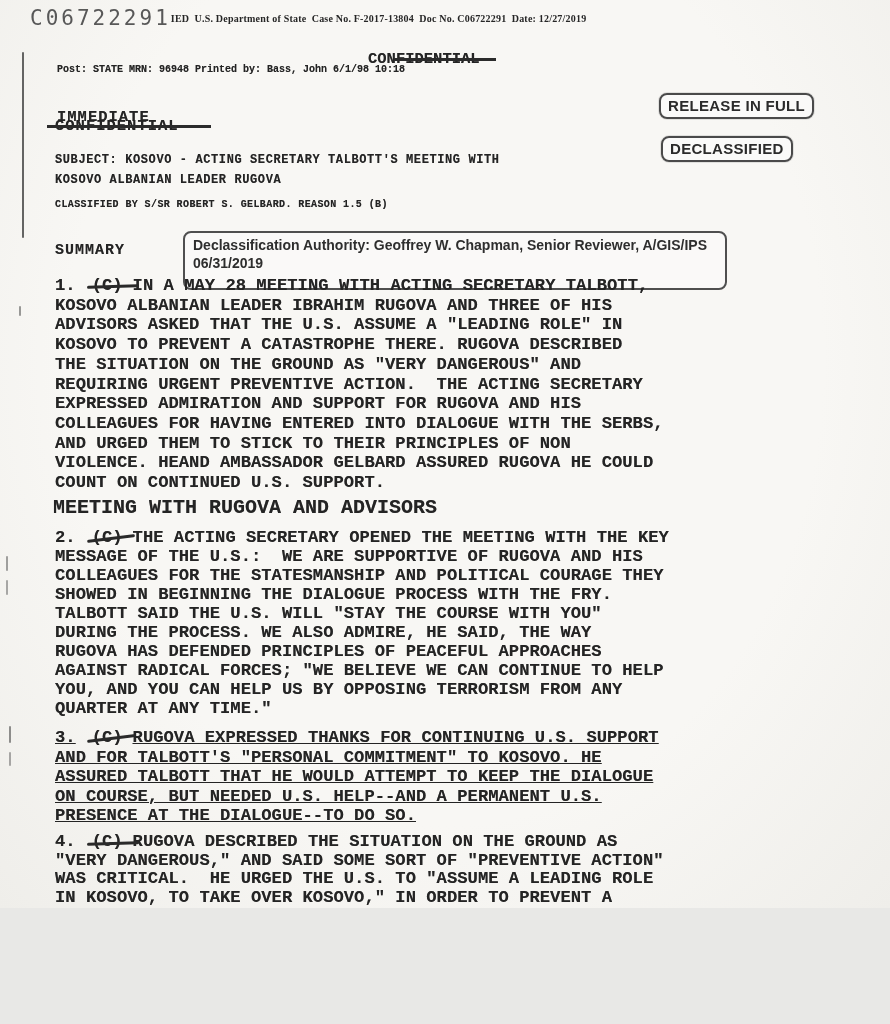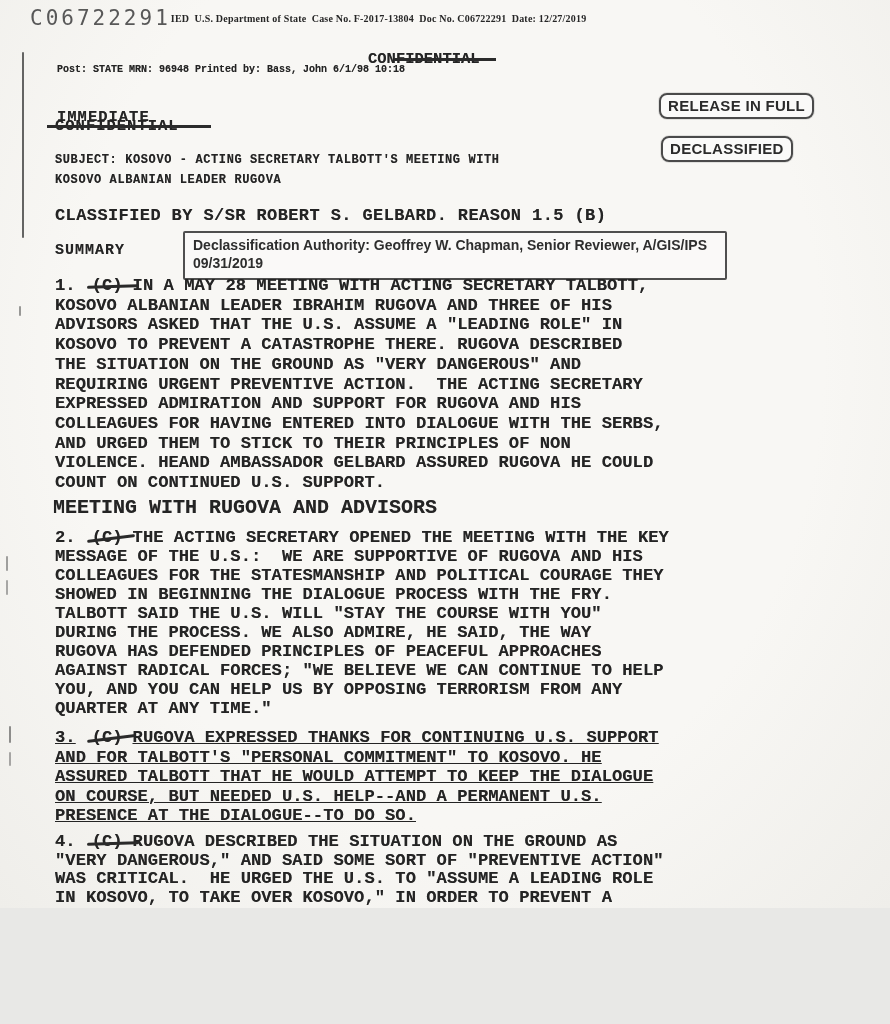--- a/index.html
+++ b/index.html
@@ -24,21 +24,21 @@
     font-size:10px;font-weight:700;color:#262626;letter-spacing:0.2px;
     white-space:pre;
   }
   
   .tw{font-weight:700;text-shadow:0 0 0.4px rgba(20,20,20,0.45);}
   .banner{position:absolute;top:50px;left:368px;font-size:15.5px;}
   .post{position:absolute;top:64px;left:57px;font-size:10px;white-space:pre;}
   .immediate{position:absolute;top:108px;left:57px;font-size:15.5px;letter-spacing:1px;}
   .conf2{position:absolute;top:117px;left:55px;font-size:15.5px;letter-spacing:1px;}
   .subject{position:absolute;top:150px;left:55px;font-size:12px;line-height:20px;white-space:pre-wrap;letter-spacing:0.6px;}
-  .classified{position:absolute;top:206px;left:55px;font-size:17px;letter-spacing:0.4px;}
+  .classified{position:absolute;top:199px;left:55px;font-size:10px;letter-spacing:0.4px;}
   .summary{position:absolute;top:242px;left:55px;font-size:15px;letter-spacing:1px;}
   .heading{position:absolute;top:496px;left:53px;font-size:20px;}
   .para{position:absolute;left:55px;margin:0;font-size:17.2px;white-space:pre-wrap;width:700px;}
   .para .ptext{white-space:pre-wrap;}
   #para1{top:276px;line-height:19.7px;}
   #para2{top:528px;line-height:19px;}
   #para3{top:728px;line-height:19.6px;text-decoration:underline;}
   #para4{top:833px;line-height:18.6px;}
   .pnum{margin-right:16px;}
   
@@ -64,22 +64,22 @@
     font-weight:700;font-size:15px;color:#2b2b2b;letter-spacing:0.3px;
     border:2px solid #4a4a4a;border-radius:8px;
     padding:2px 7px 3px 7px;background:rgba(252,252,251,0.6);
     box-shadow:0 0 0 1px rgba(60,60,60,0.12);
     white-space:nowrap;
   }
   #stamp-release{top:93px;left:659px;}
   #stamp-declassified{top:136px;left:661px;}
   .declass-box{
     position:absolute;top:231px;left:183px;width:524px;
-    border:2px solid #4f4f4f;border-radius:2px;
-    padding:3px 8px 6px 8px;background:rgba(252,252,251,0.55);
+    border:2px solid #4f4f4f;border-radius:8px;
+    padding:3px 8px 16px 8px;background:rgba(252,252,251,0.55);
     font-family:"Liberation Sans", sans-serif;
     font-weight:700;font-size:14px;line-height:18px;color:#2e2e2e;
   }
   
   .artifact{position:absolute;background:#4a4a4a;border-radius:1px;}
   #art-margin-line{left:22px;top:52px;width:2px;height:186px;opacity:0.85;}
   #art-tick-1{left:19px;top:306px;width:2px;height:10px;opacity:0.55;}
   #art-tick-2{left:6px;top:556px;width:2px;height:15px;opacity:0.5;}
   #art-tick-3{left:6px;top:580px;width:2px;height:15px;opacity:0.45;}
   #art-tick-4{left:9px;top:726px;width:2px;height:17px;opacity:0.6;}
@@ -115,21 +115,21 @@
   <div class="stamp" id="stamp-release">RELEASE IN FULL</div>
   <div class="stamp" id="stamp-declassified">DECLASSIFIED</div>
 
   <div class="subject tw">SUBJECT: KOSOVO - ACTING SECRETARY TALBOTT'S MEETING WITH
 KOSOVO ALBANIAN LEADER RUGOVA</div>
   <div class="classified tw">CLASSIFIED BY S/SR ROBERT S. GELBARD. REASON 1.5 (B)</div>
 
   <div class="summary tw">SUMMARY</div>
   <div class="declass-box">
     <div>Declassification Authority: Geoffrey W. Chapman, Senior Reviewer, A/GIS/IPS</div>
-    <div>09/31/2019</div>
+    <div>06/31/2019</div>
   </div>
 
   <p class="para tw" id="para1"><span class="pnum">1.</span><span class="struck struck-flat">(C)</span><span class="ptext">IN A MAY 28 MEETING WITH ACTING SECRETARY TALBOTT,
 KOSOVO ALBANIAN LEADER IBRAHIM RUGOVA AND THREE OF HIS
 ADVISORS ASKED THAT THE U.S. ASSUME A "LEADING ROLE" IN
 KOSOVO TO PREVENT A CATASTROPHE THERE. RUGOVA DESCRIBED
 THE SITUATION ON THE GROUND AS "VERY DANGEROUS" AND
 REQUIRING URGENT PREVENTIVE ACTION.  THE ACTING SECRETARY
 EXPRESSED ADMIRATION AND SUPPORT FOR RUGOVA AND HIS
 COLLEAGUES FOR HAVING ENTERED INTO DIALOGUE WITH THE SERBS,

